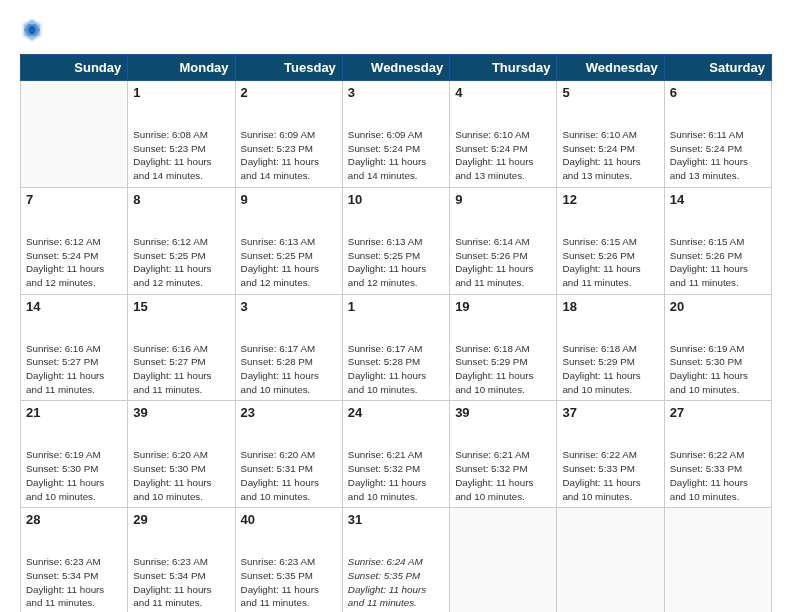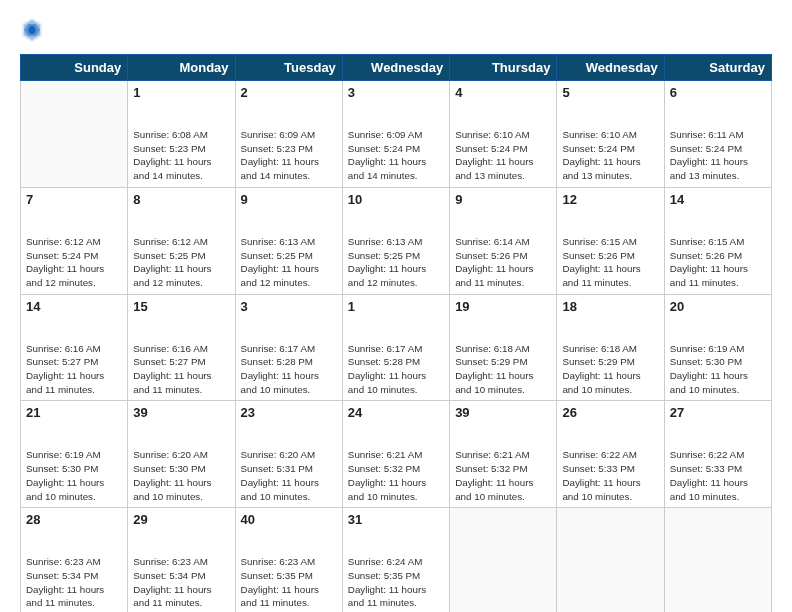--- a/index.html
+++ b/index.html
@@ -313,21 +313,21 @@
 and 10 minutes.</div>
           </td>
           <td>
             <span class="day-num">39</span>
             <div class="cell-info" style="white-space: pre-line;">Sunrise: 6:21 AM
 Sunset: 5:32 PM
 Daylight: 11 hours
 and 10 minutes.</div>
           </td>
           <td>
-            <span class="day-num">26</span>
+            <span class="day-num">37</span>
             <div class="cell-info" style="white-space: pre-line;">Sunrise: 6:22 AM
 Sunset: 5:33 PM
 Daylight: 11 hours
 and 10 minutes.</div>
           </td>
           <td>
             <span class="day-num">27</span>
             <div class="cell-info" style="white-space: pre-line;">Sunrise: 6:22 AM
 Sunset: 5:33 PM
 Daylight: 11 hours
@@ -351,21 +351,21 @@
           </td>
           <td>
             <span class="day-num">40</span>
             <div class="cell-info" style="white-space: pre-line;">Sunrise: 6:23 AM
 Sunset: 5:35 PM
 Daylight: 11 hours
 and 11 minutes.</div>
           </td>
           <td>
             <span class="day-num">31</span>
-            <div class="cell-info" style="white-space: pre-line;">Sunrise: 6:24 AM
+            <div class="cell-info" style="white-space: pre-line; font-style: italic;">Sunrise: 6:24 AM
 Sunset: 5:35 PM
 Daylight: 11 hours
 and 11 minutes.</div>
           </td>
           <td class="empty"></td>
           <td class="empty"></td>
           <td class="empty"></td>
         </tr>
       </tbody>
   </table>

